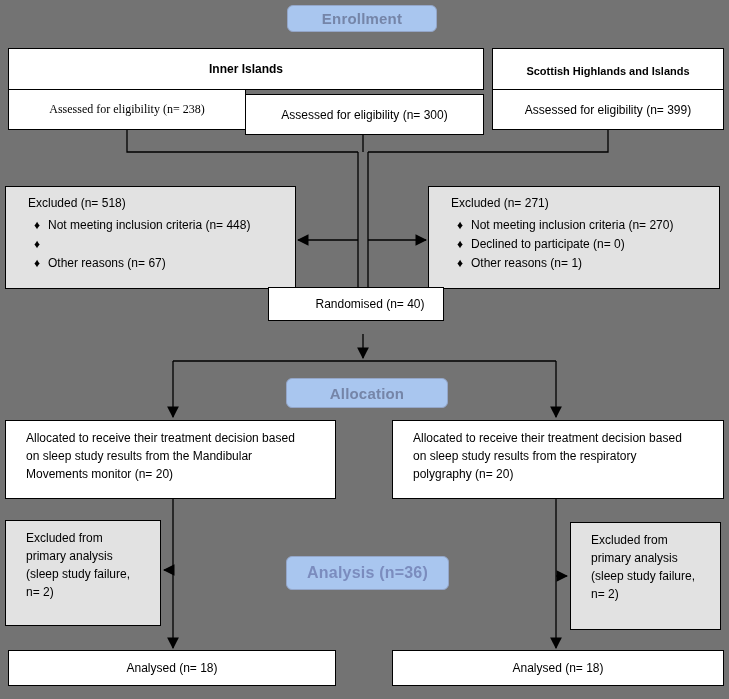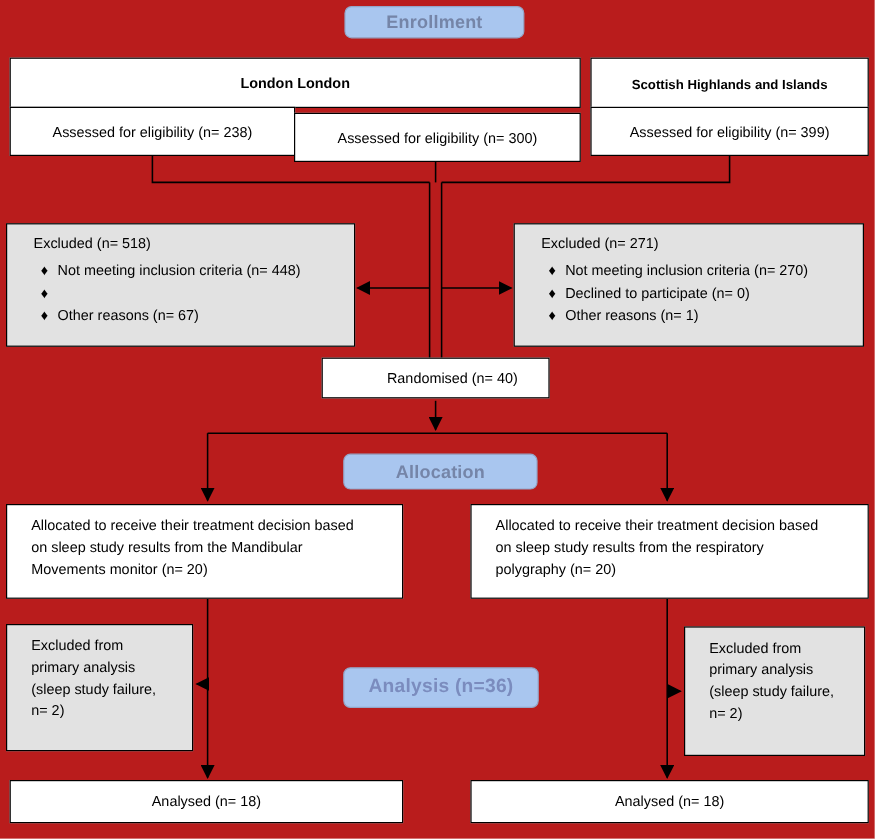--- a/index.html
+++ b/index.html
@@ -1,17 +1,17 @@
 <!DOCTYPE html>
 <html><head>
 <meta charset="utf-8">
 <style>
   html,body{margin:0;padding:0;background:#ffffff;}
   #figure{
-    position:relative;width:729px;height:699px;background:#b91c1c;
+    position:relative;width:729px;height:699px;background:#737373;
     font-family:"Liberation Sans",sans-serif;color:#000;overflow:hidden;
   }
   .box{
     position:absolute;background:#ffffff;border:1px solid #000;
     box-sizing:border-box;font-size:12px;
   }
   .center{display:flex;align-items:center;justify-content:center;text-align:center;}
   .gray{background:#e2e2e2;}
   .bold{font-weight:bold;}
   .pill{
@@ -53,24 +53,24 @@
       <line x1="556" y1="361" x2="556" y2="417" marker-end="url(#arrow)"></line>
       <line x1="173" y1="499" x2="173" y2="648" marker-end="url(#arrow)"></line>
       <line x1="173" y1="570" x2="164" y2="570" marker-end="url(#arrow)"></line>
       <line x1="556" y1="499" x2="556" y2="648" marker-end="url(#arrow)"></line>
       <line x1="556" y1="576" x2="567" y2="576" marker-end="url(#arrow)"></line>
     </g>
   </svg>
 
   <div class="pill" style="left:287px;top:5px;width:150px;height:27px;">Enrollment</div>
 
-  <div class="box center bold" style="left:8px;top:48px;width:476px;height:42px;">London London</div>
+  <div class="box center bold" style="left:8px;top:48px;width:476px;height:42px;">Inner Islands</div>
   <div class="box center bold hdr-sm" style="left:492px;top:48px;width:232px;height:46px;">Scottish Highlands and Islands</div>
 
-  <div class="box center" style="left:8px;top:89px;width:238px;height:41px;">Assessed for eligibility (n= 238)</div>
+  <div class="box center" style="left:8px;top:89px;width:238px;height:41px;font-family:Liberation Serif, serif;">Assessed for eligibility (n= 238)</div>
   <div class="box center" style="left:245px;top:94px;width:239px;height:41px;">Assessed for eligibility (n= 300)</div>
   <div class="box center" style="left:492px;top:89px;width:232px;height:41px;">Assessed for eligibility (n= 399)</div>
 
   <div class="box gray pad" style="left:5px;top:186px;width:291px;height:103px;">
     <div class="excl-title">Excluded (n= 518)</div>
     <div class="bullet-row">
       <span class="bullet">♦</span>
       <span>Not meeting inclusion criteria (n= 448)</span>
     </div>
     <div class="bullet-row">
@@ -91,21 +91,21 @@
     <div class="bullet-row">
       <span class="bullet">♦</span>
       <span>Declined to participate (n= 0)</span>
     </div>
     <div class="bullet-row">
       <span class="bullet">♦</span>
       <span>Other reasons (n= 1)</span>
     </div>
   </div>
 
-  <div class="box center" style="left:268px;top:298px;width:190px;height:34px;padding-left:28px;">Randomised (n= 40)</div>
+  <div class="box center" style="left:268px;top:287px;width:176px;height:34px;padding-left:28px;">Randomised (n= 40)</div>
 
   <div class="pill" style="left:286px;top:378px;width:162px;height:30px;">Allocation</div>
 
   <div class="box pad" style="left:5px;top:420px;width:331px;height:79px;">
     <div class="prewrap">Allocated to receive their treatment decision based
 on sleep study results from the Mandibular
 Movements monitor (n= 20)</div>
   </div>
   <div class="box pad" style="left:392px;top:420px;width:332px;height:79px;">
     <div class="prewrap">Allocated to receive their treatment decision based

